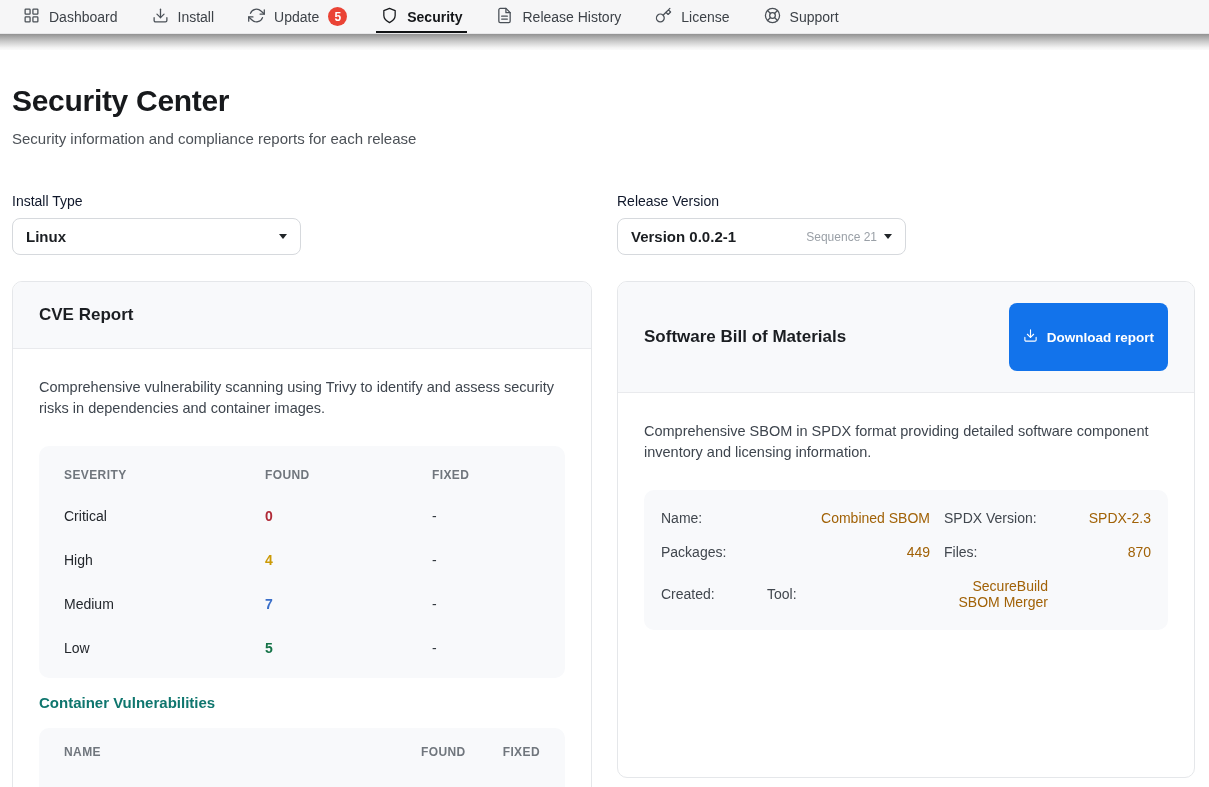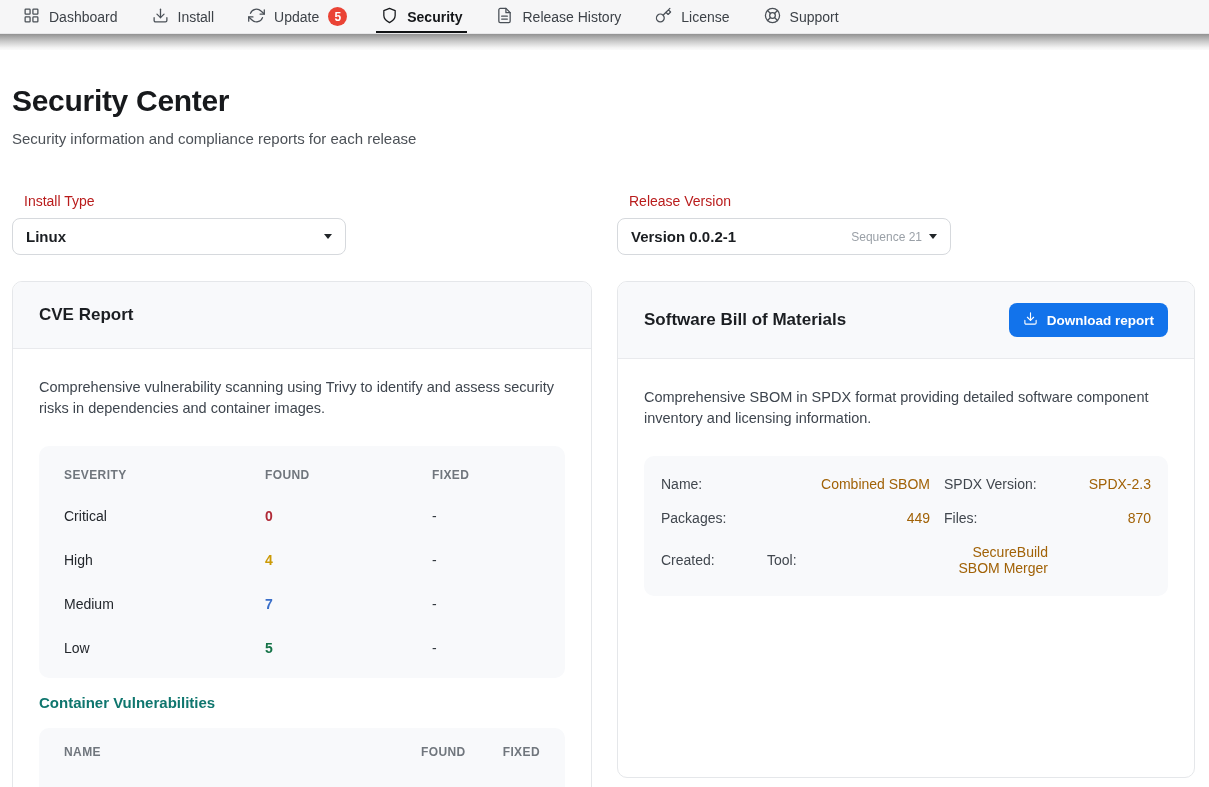--- a/index.html
+++ b/index.html
@@ -39,23 +39,23 @@
     background: linear-gradient(to bottom, #929292, #c9c9c9 45%, #f3f3f3 85%, #fbfbfb);
   }
 
   
   .content { padding: 34px 14px 0 12px; }
   .page-title { font-size: 30px; font-weight: 700; color: #17191c; letter-spacing: -0.3px; }
   .page-subtitle { margin-top: 12px; font-size: 15px; color: #4c5157; }
 
   
   .filters { display: grid; grid-template-columns: 580px 578px; column-gap: 25px; margin-top: 46px; }
-  .filter-label { font-size: 14px; color: #b91c1c; margin-bottom: 9px; margin-left: 12px; }
+  .filter-label { font-size: 14px; color: #0f172a; margin-bottom: 9px; }
   .select-box {
-    width: 334px; height: 37px; background: #fff;
+    width: 289px; height: 37px; background: #fff;
     border: 1px solid #d6d9dd; border-radius: 8px;
     display: flex; align-items: center; justify-content: space-between;
     padding: 0 13px; cursor: pointer;
   }
   .select-value { font-size: 15px; font-weight: 700; color: #1b1e22; }
   .select-right { display: flex; align-items: center; gap: 7px; }
   .select-seq { font-size: 12px; color: #9aa0a7; margin-left: 41px; }
   .caret {
     width: 0; height: 0;
     border-left: 4.5px solid transparent; border-right: 4.5px solid transparent;
@@ -96,21 +96,21 @@
   .container-head {
     display: grid; grid-template-columns: 1fr auto auto; column-gap: 37px;
     padding: 17px 25px; font-size: 12px; font-weight: 700; color: #70767d; letter-spacing: 0.4px;
     min-height: 70px;
   }
 
   
   .btn-primary {
     display: inline-flex; align-items: center; gap: 9px;
     background: #1273eb; color: #fff; border: none; border-radius: 8px;
-    padding: 8px 14px; font-size: 13.5px; font-weight: 600; cursor: pointer;
+    padding: 25px 14px; font-size: 13.5px; font-weight: 600; cursor: pointer;
     font-family: inherit;
   }
   .btn-primary svg { width: 15px; height: 15px; stroke: #fff; }
 
   .sbom-info {
     margin-top: 26px; background: #f8f9fb; border-radius: 10px;
     padding: 11px 17px; display: grid;
     grid-template-columns: 92px 163px 104px 1fr; column-gap: 14px;
   }
   .sbom-cell { padding: 9px 0; font-size: 14px; display: flex; align-items: center; }

